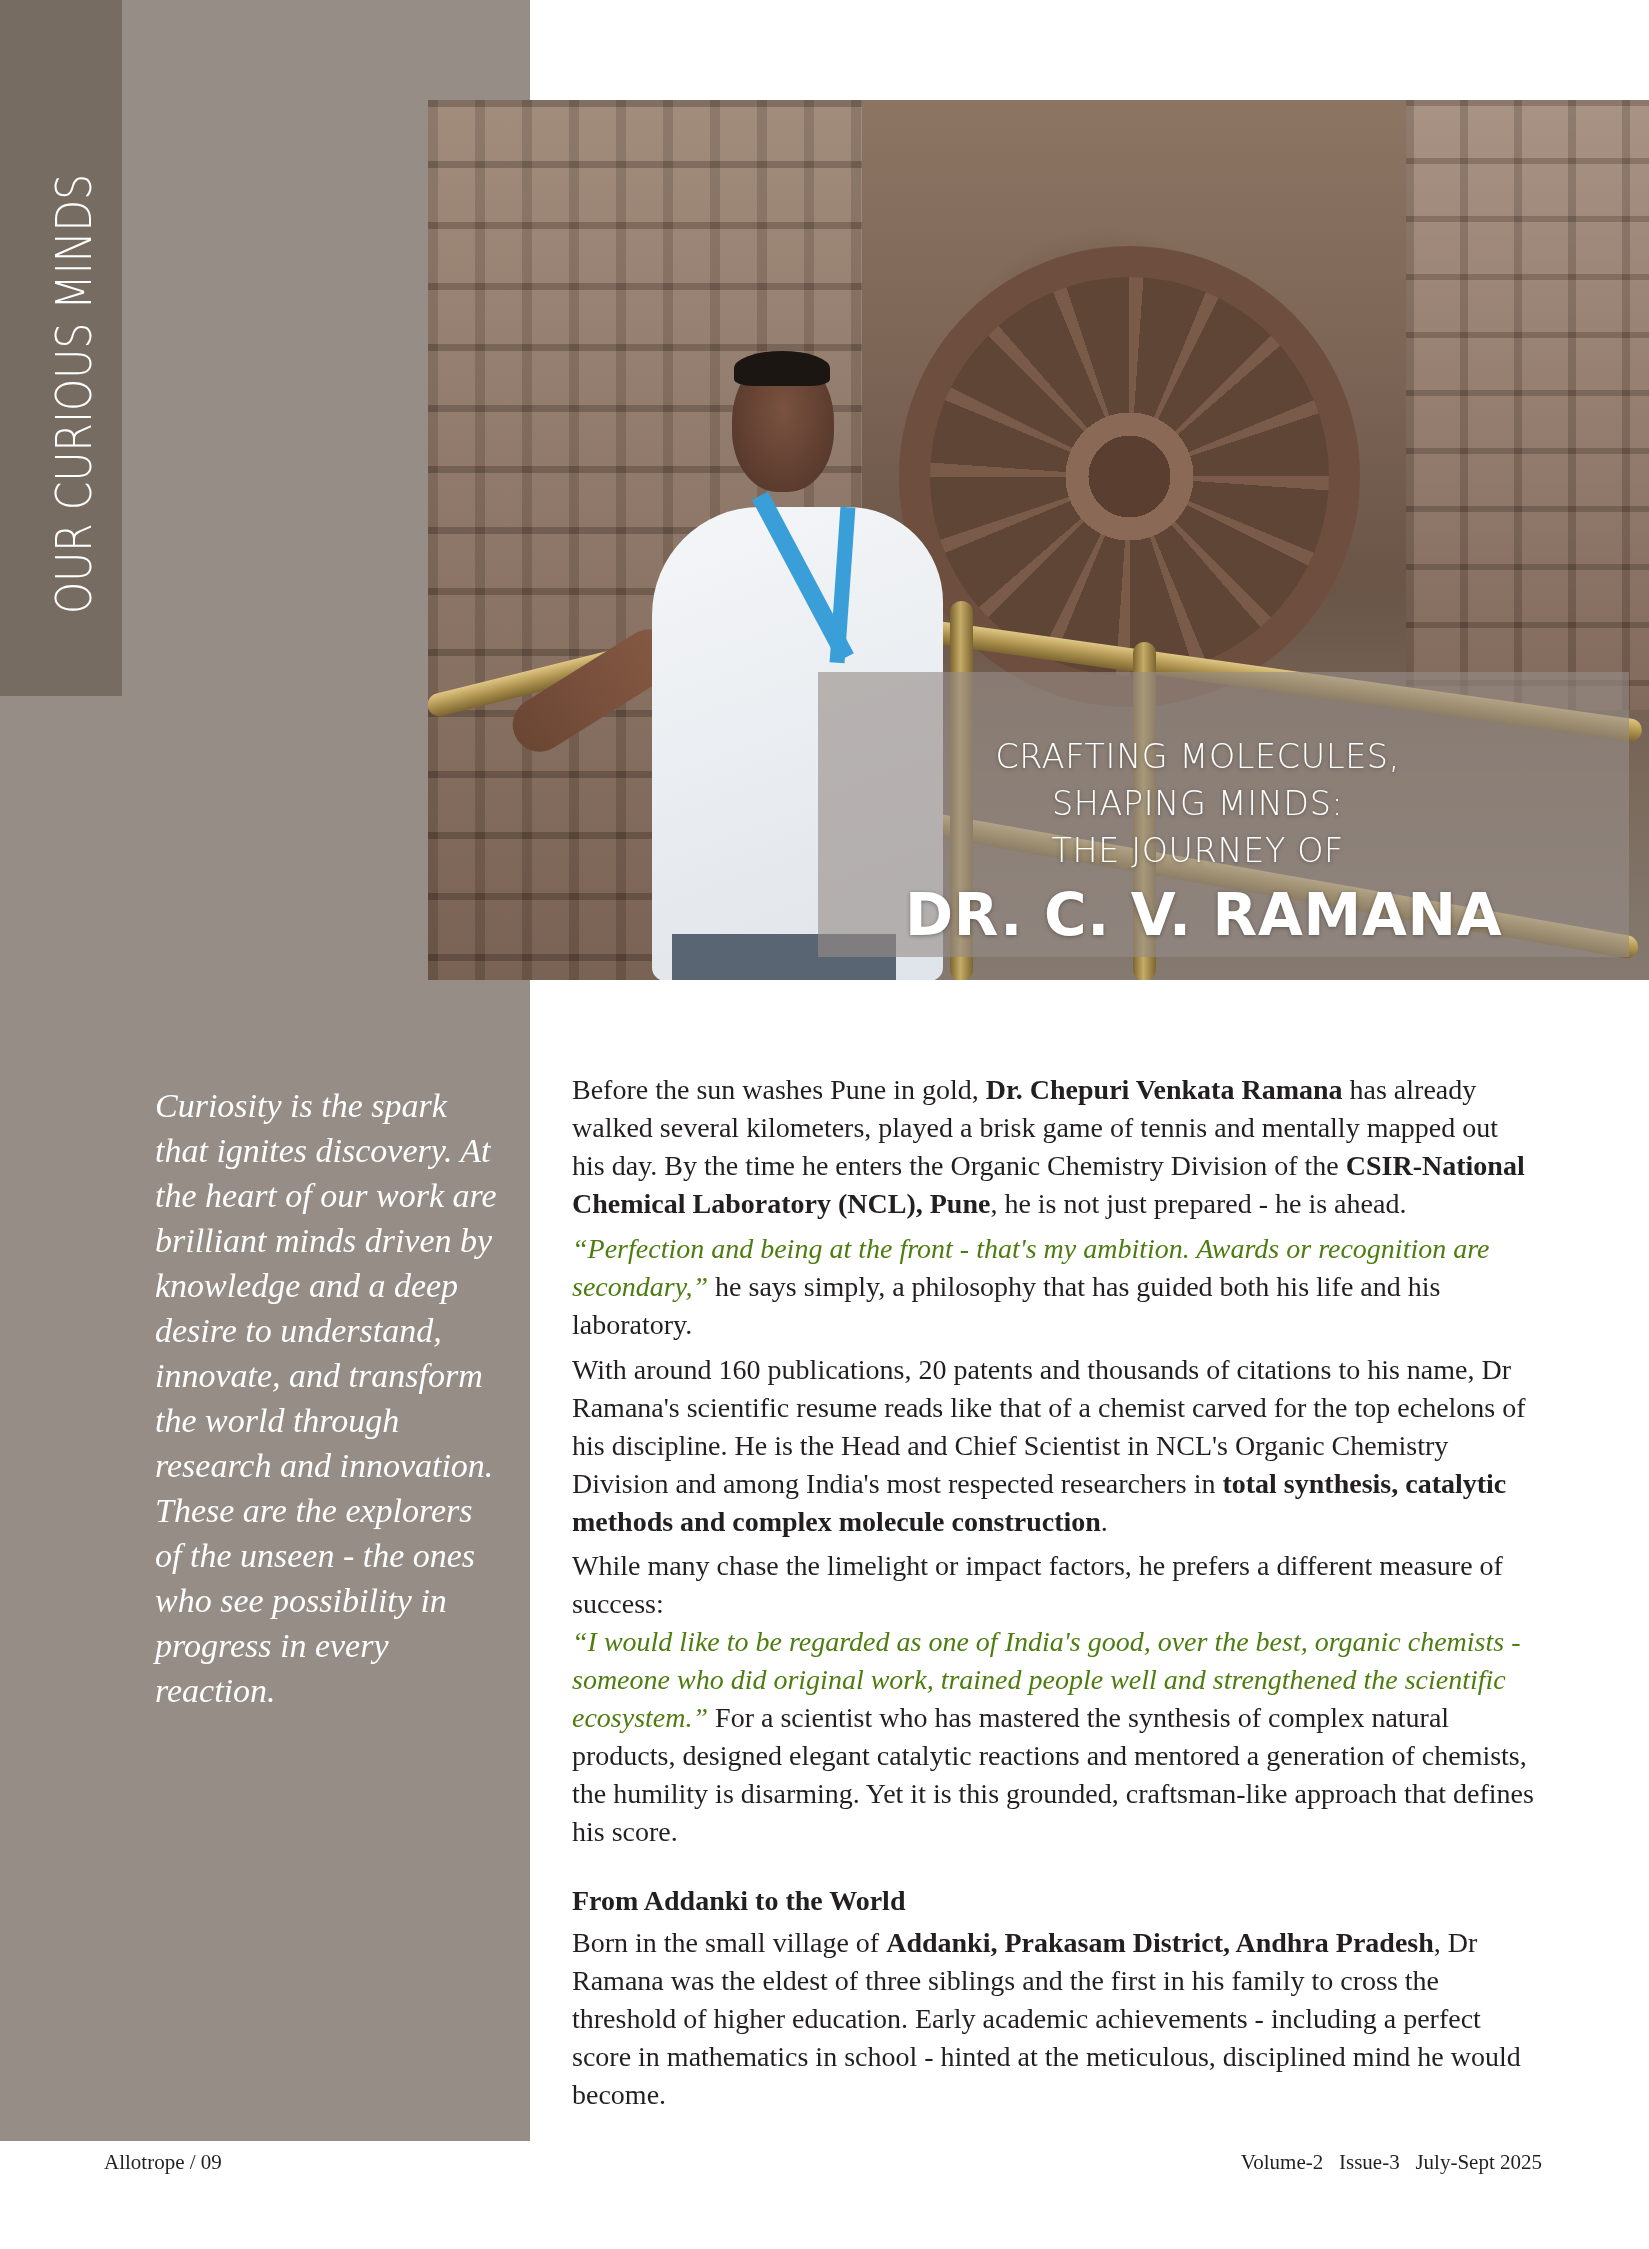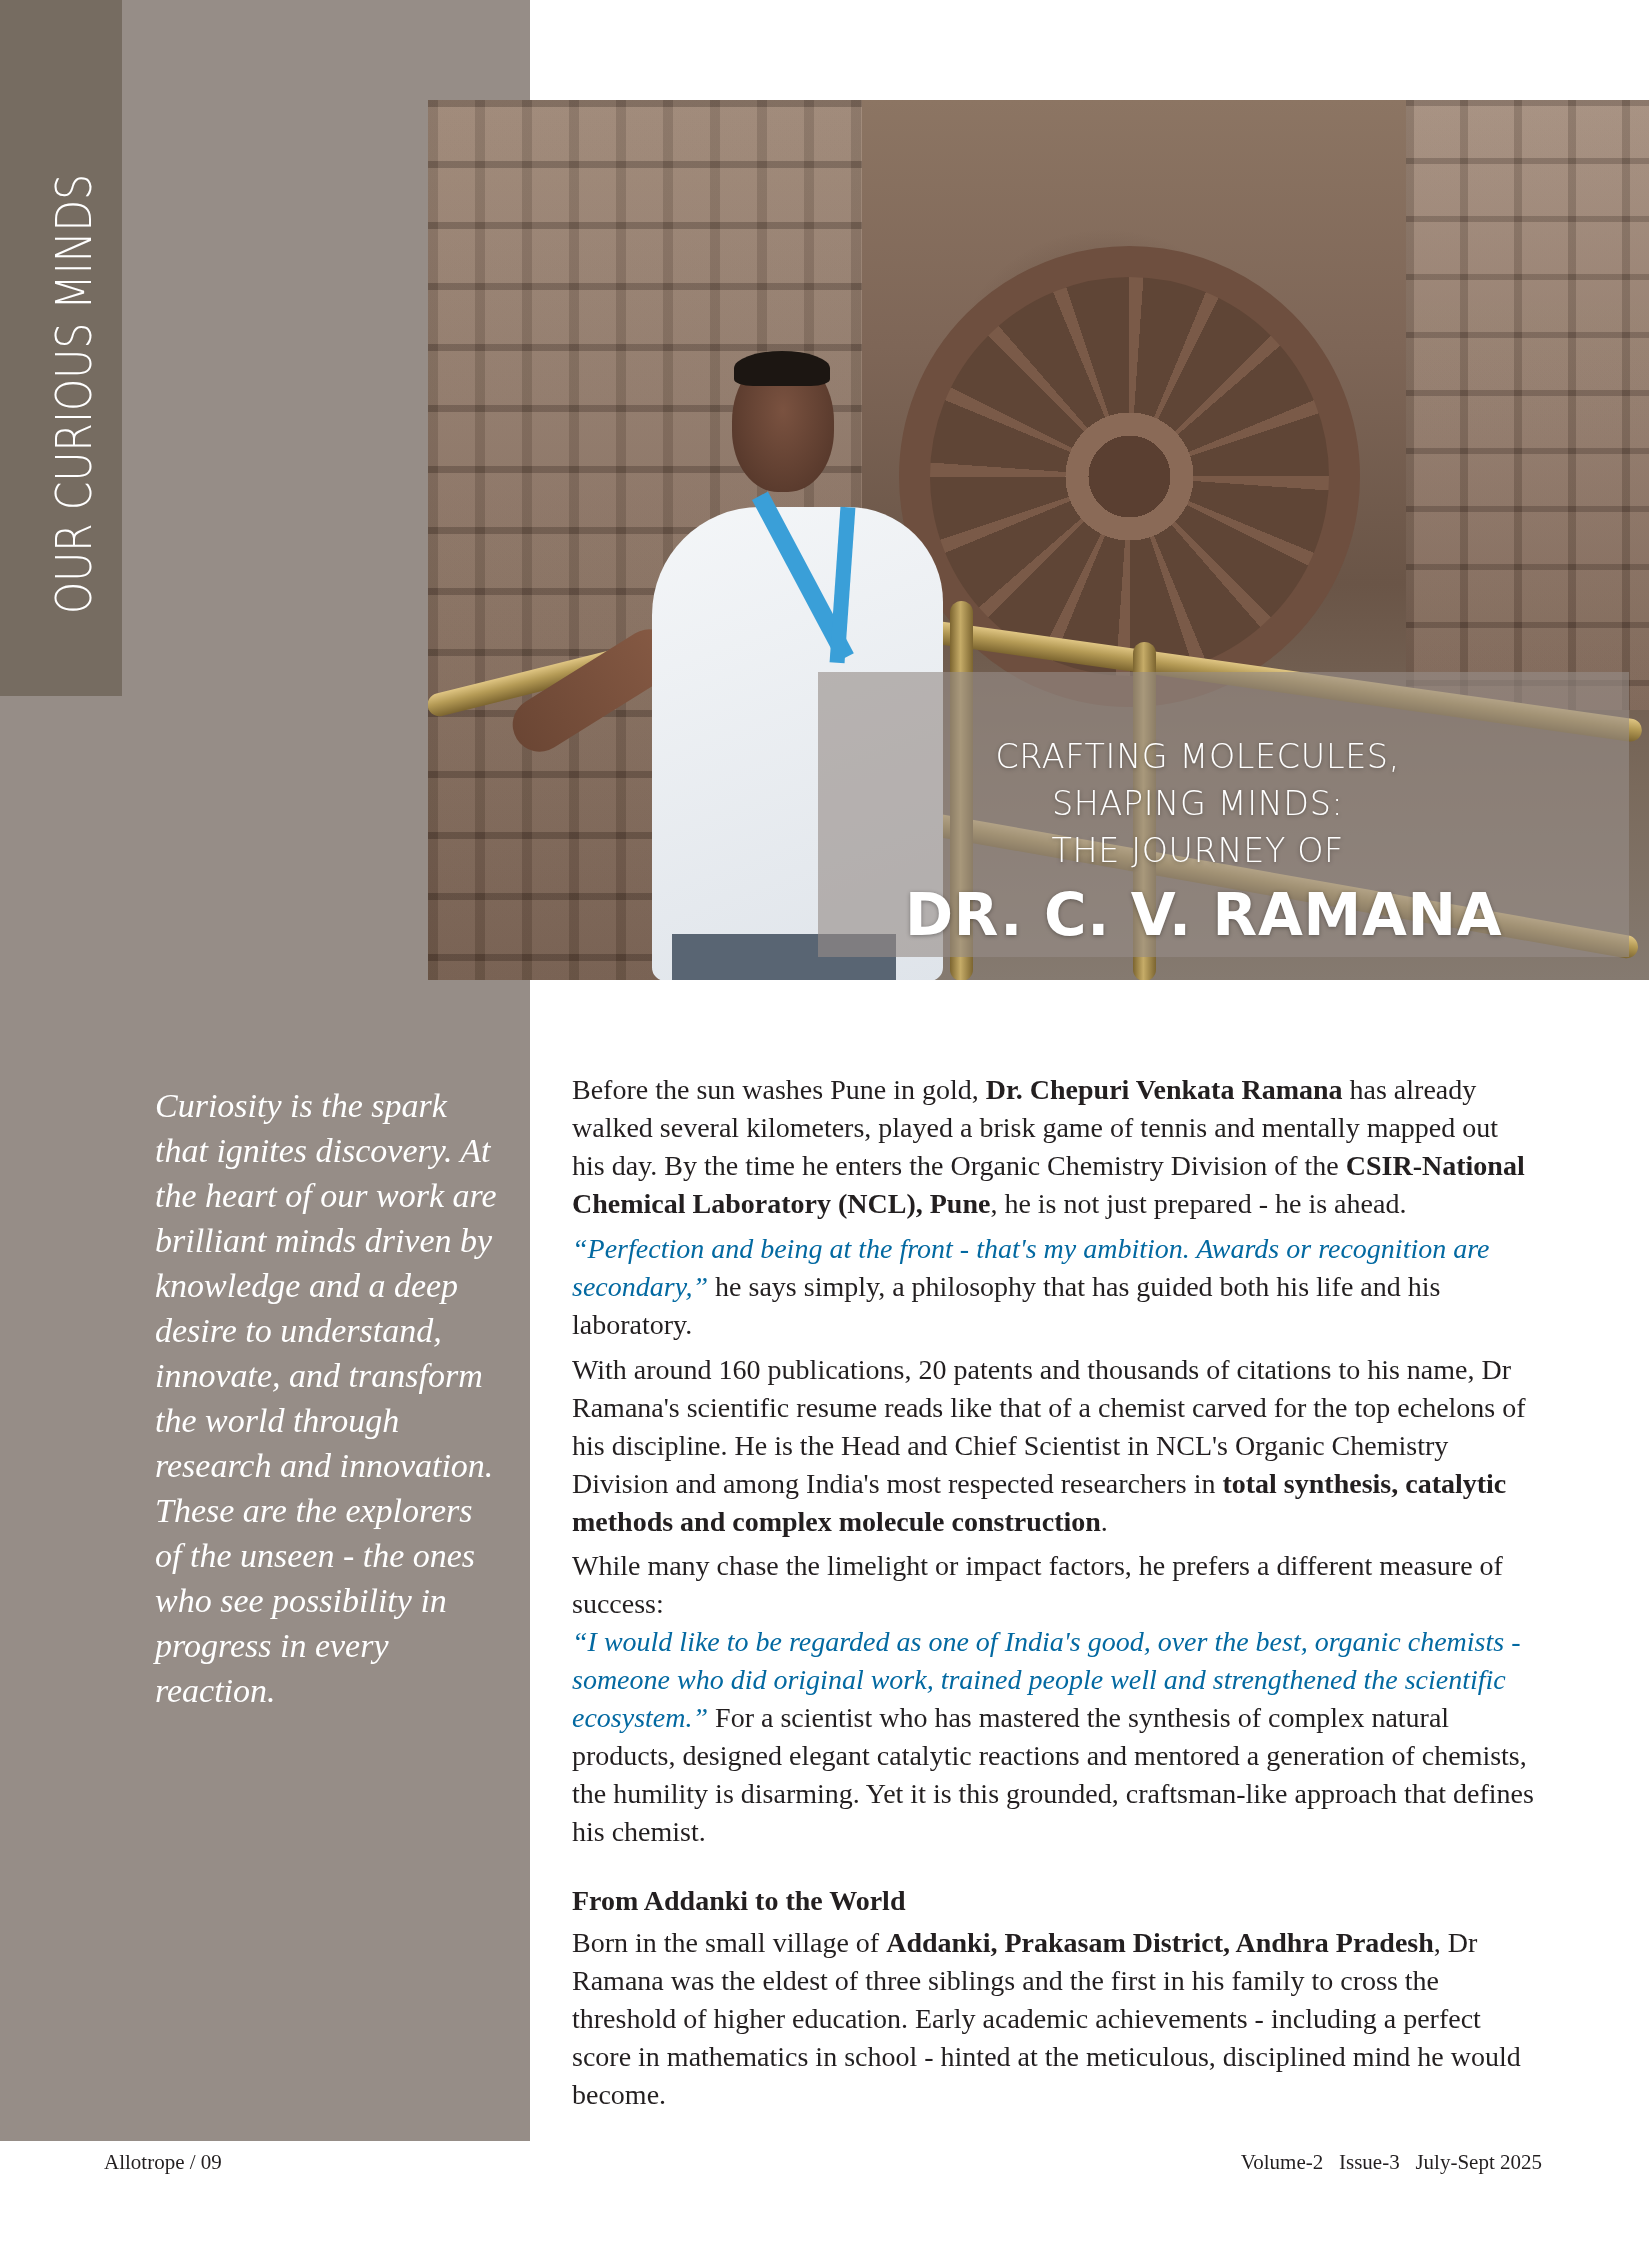--- a/index.html
+++ b/index.html
@@ -136,21 +136,21 @@
     .sidebar-quote span { display: block; white-space: nowrap; }
     .article {
       position: absolute; left: 572px; top: 1071px; width: 976px;
       color: #231f20;
       font-family: "Liberation Serif", serif;
       font-size: 28px; line-height: 38px;
     }
     .article p { margin: 0 0 6.8px 0; }
     .article .ln { display: block; white-space: nowrap; }
     .article b { font-weight: 700; }
-    .article .q { font-style: italic; color: #0369a1; }
+    .article .q { font-style: italic; color: #4d7c0f; }
     .article h3 {
       margin: 30.5px 0 4.1px 0; font-size: 28px; font-weight: 700; line-height: 38px;
     }
     .footer-left, .footer-right {
       position: absolute; top: 2150px; font-family: "Liberation Serif", serif;
       font-size: 21px; color: #231f20; white-space: pre;
     }
     .footer-left { left: 104px; }
     .footer-right { right: 107px; }
   </style>
@@ -226,21 +226,21 @@
     <span class="ln"><b>methods and complex molecule construction</b><span>.</span></span>
   </p>
   <p>
     <span class="ln">While many chase the limelight or impact factors, he prefers a different measure of</span>
     <span class="ln">success:</span>
     <span class="ln q">“I would like to be regarded as one of India's good, over the best, organic chemists -</span>
     <span class="ln q">someone who did original work, trained people well and strengthened the scientific</span>
     <span class="ln"><span class="q">ecosystem.”</span><span> For a scientist who has mastered the synthesis of complex natural</span></span>
     <span class="ln">products, designed elegant catalytic reactions and mentored a generation of chemists,</span>
     <span class="ln">the humility is disarming. Yet it is this grounded, craftsman-like approach that defines</span>
-    <span class="ln">his chemist.</span>
+    <span class="ln">his score.</span>
   </p>
   <h3>From Addanki to the World</h3>
   <p>
     <span class="ln"><span>Born in the small village of </span><b>Addanki, Prakasam District, Andhra Pradesh</b><span>, Dr</span></span>
     <span class="ln">Ramana was the eldest of three siblings and the first in his family to cross the</span>
     <span class="ln">threshold of higher education. Early academic achievements - including a perfect</span>
     <span class="ln">score in mathematics in school - hinted at the meticulous, disciplined mind he would</span>
     <span class="ln">become.</span>
   </p>
 </div>

